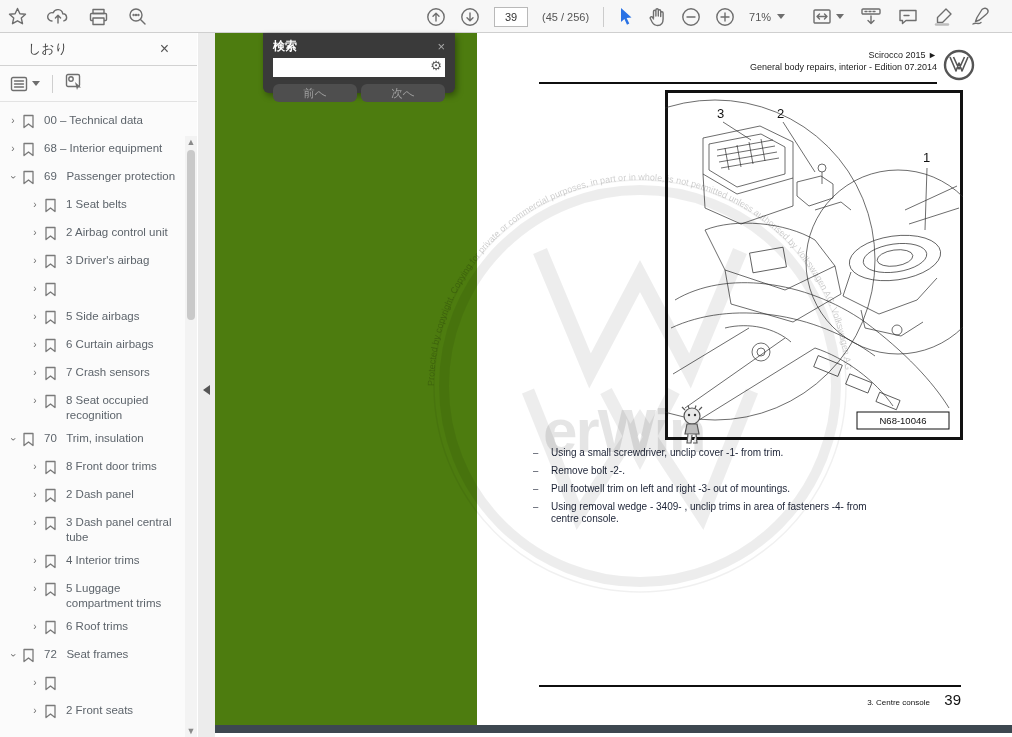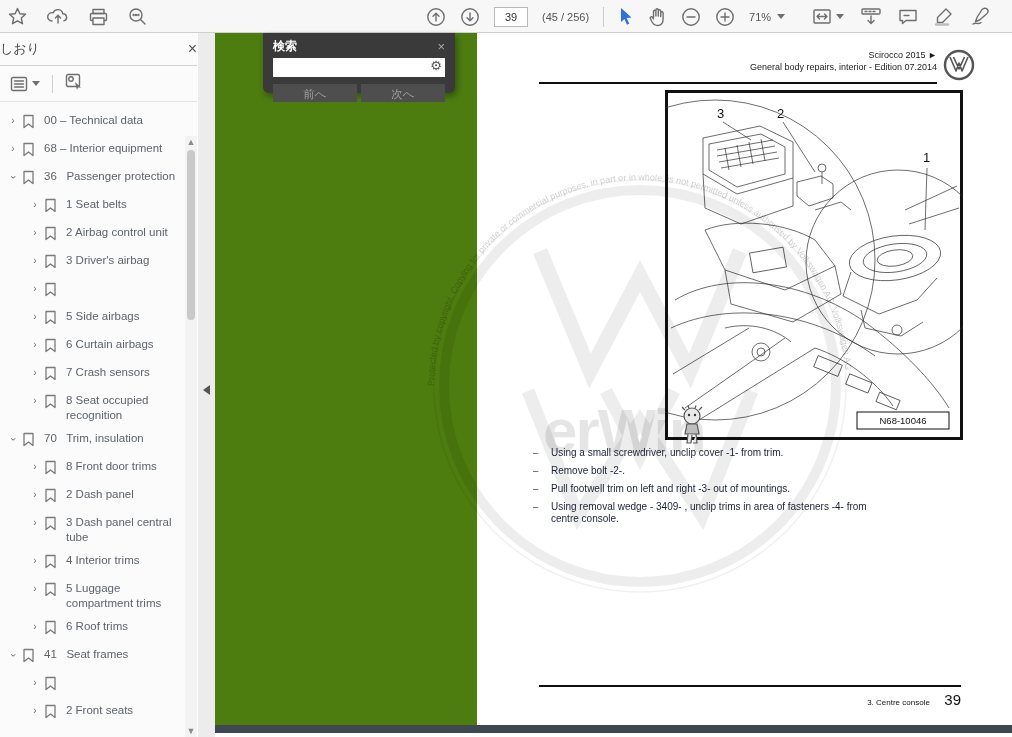--- a/index.html
+++ b/index.html
@@ -18,21 +18,21 @@
                 font-size:11px; text-align:center; color:#333; padding:0; }
   .page-count { font-size:11px; color:#555; white-space:nowrap; }
   .tb-divider { width:1px; height:20px; background:#cccccc; }
   .zoom-box { display:flex; align-items:center; gap:6px; font-size:11px; color:#555; }
   .caret-down { width:0; height:0; border-left:4px solid transparent;
                 border-right:4px solid transparent; border-top:5px solid #6e6e6e; display:inline-block; }
   
   .sidebar { position:absolute; left:0; top:33px; width:197px; height:704px;
              background:#fbfbfb; z-index:10; }
   .sb-header { position:relative; height:33px; display:flex; align-items:center;
-               justify-content:space-between; padding:0 0; border-bottom:1px solid #d2d2d2; }
+               justify-content:space-between; padding:0 28px; border-bottom:1px solid #d2d2d2; }
   .sb-title { font-size:13px; color:#444; }
   .sb-close { font-size:16px; color:#555; line-height:1; cursor:default; }
   .sb-actions { height:36px; display:flex; align-items:center; gap:8px; padding:0 10px;
                 border-bottom:1px solid #e3e3e3; }
   .sb-act-divider { width:1px; height:18px; background:#cfcfcf; margin:0 4px; }
   .bm-list { position:absolute; left:0; top:70px; right:12px; bottom:0; overflow:hidden; padding-top:6px; }
   .bm-row { display:flex; align-items:flex-start; padding:4px 2px 4px 6px; cursor:default; }
   .bm-row.lvl1 { padding-left:28px; }
   .chev { width:14px; flex:0 0 14px; color:#6f6f6f; font-size:10px; line-height:15px;
           text-align:center; transform:none; }
@@ -80,22 +80,22 @@
                 background:#3a3a3a; border-radius:0 0 6px 6px; z-index:40;
                 box-shadow:2px 3px 6px rgba(0,0,0,0.35); padding:6px 10px; }
   .sd-titlebar { display:flex; justify-content:space-between; align-items:center; height:14px; }
   .sd-title { color:#ffffff; font-size:12px; font-weight:bold; }
   .sd-close { color:#a9a9a9; font-size:13px; line-height:1; cursor:default; }
   .sd-inputwrap { position:relative; margin-top:4px; }
   .sd-input { width:100%; height:19px; border:none; background:#ffffff; font-size:11px; padding:0 20px 0 4px; }
   .sd-gear { position:absolute; right:3px; top:1px; color:#555; font-size:13px;
              font-family:"DejaVu Sans", sans-serif; }
   .sd-btnrow { display:flex; justify-content:space-between; margin-top:7px; }
-  .sd-btn { width:84px; height:18px; background:#4e4e4e; border:none; border-radius:0;
-            color:#9e9e9e; font-size:11.5px; line-height:18px; text-align:center; cursor:default; }
+  .sd-btn { width:84px; height:18px; background:#4e4e4e; border:none; border-radius:6px;
+            color:#9e9e9e; font-size:11.5px; line-height:18px; text-align:center; cursor:default;font-family:Liberation Mono, monospace; }
 </style>
 </head>
 <body>
 
 <div class="toolbar">
   <div class="tb-group tb-left">
     <span class="tb-btn">
       <svg class="ic" width="19" height="19" viewBox="0 0 19 19">
           <path d="M9.5 1.5 L11.9 6.7 17.5 7.3 13.3 11.1 14.5 16.7 9.5 13.8 4.5 16.7 5.7 11.1 1.5 7.3 7.1 6.7 Z"></path>
         </svg>
@@ -250,21 +250,21 @@
     </span>
     <span class="bm-label">68 – Interior equipment</span>
   </div>
       <div class="bm-row lvl0">
     <span class="chev open">›</span>
     <span class="bm-ic">
       <svg width="13" height="15" viewBox="0 0 13 15">
             <path d="M2 1.5 h9 v12 l-4.5-3.6 L2 13.5 Z" fill="none" stroke="#7a7a7a" stroke-width="1.3" stroke-linejoin="round"></path>
           </svg>
     </span>
-    <span class="bm-label">36   Passenger protection</span>
+    <span class="bm-label">69   Passenger protection</span>
   </div>
       <div class="bm-row lvl1">
     <span class="chev">›</span>
     <span class="bm-ic">
       <svg width="13" height="15" viewBox="0 0 13 15">
             <path d="M2 1.5 h9 v12 l-4.5-3.6 L2 13.5 Z" fill="none" stroke="#7a7a7a" stroke-width="1.3" stroke-linejoin="round"></path>
           </svg>
     </span>
     <span class="bm-label">1 Seat belts</span>
   </div>
@@ -393,21 +393,21 @@
     </span>
     <span class="bm-label">6 Roof trims</span>
   </div>
       <div class="bm-row lvl0">
     <span class="chev open">›</span>
     <span class="bm-ic">
       <svg width="13" height="15" viewBox="0 0 13 15">
             <path d="M2 1.5 h9 v12 l-4.5-3.6 L2 13.5 Z" fill="none" stroke="#7a7a7a" stroke-width="1.3" stroke-linejoin="round"></path>
           </svg>
     </span>
-    <span class="bm-label">41   Seat frames</span>
+    <span class="bm-label">72   Seat frames</span>
   </div>
       <div class="bm-row lvl1">
     <span class="chev">›</span>
     <span class="bm-ic">
       <svg width="13" height="15" viewBox="0 0 13 15">
             <path d="M2 1.5 h9 v12 l-4.5-3.6 L2 13.5 Z" fill="none" stroke="#7a7a7a" stroke-width="1.3" stroke-linejoin="round"></path>
           </svg>
     </span>
   </div>
       <div class="bm-row lvl1">

